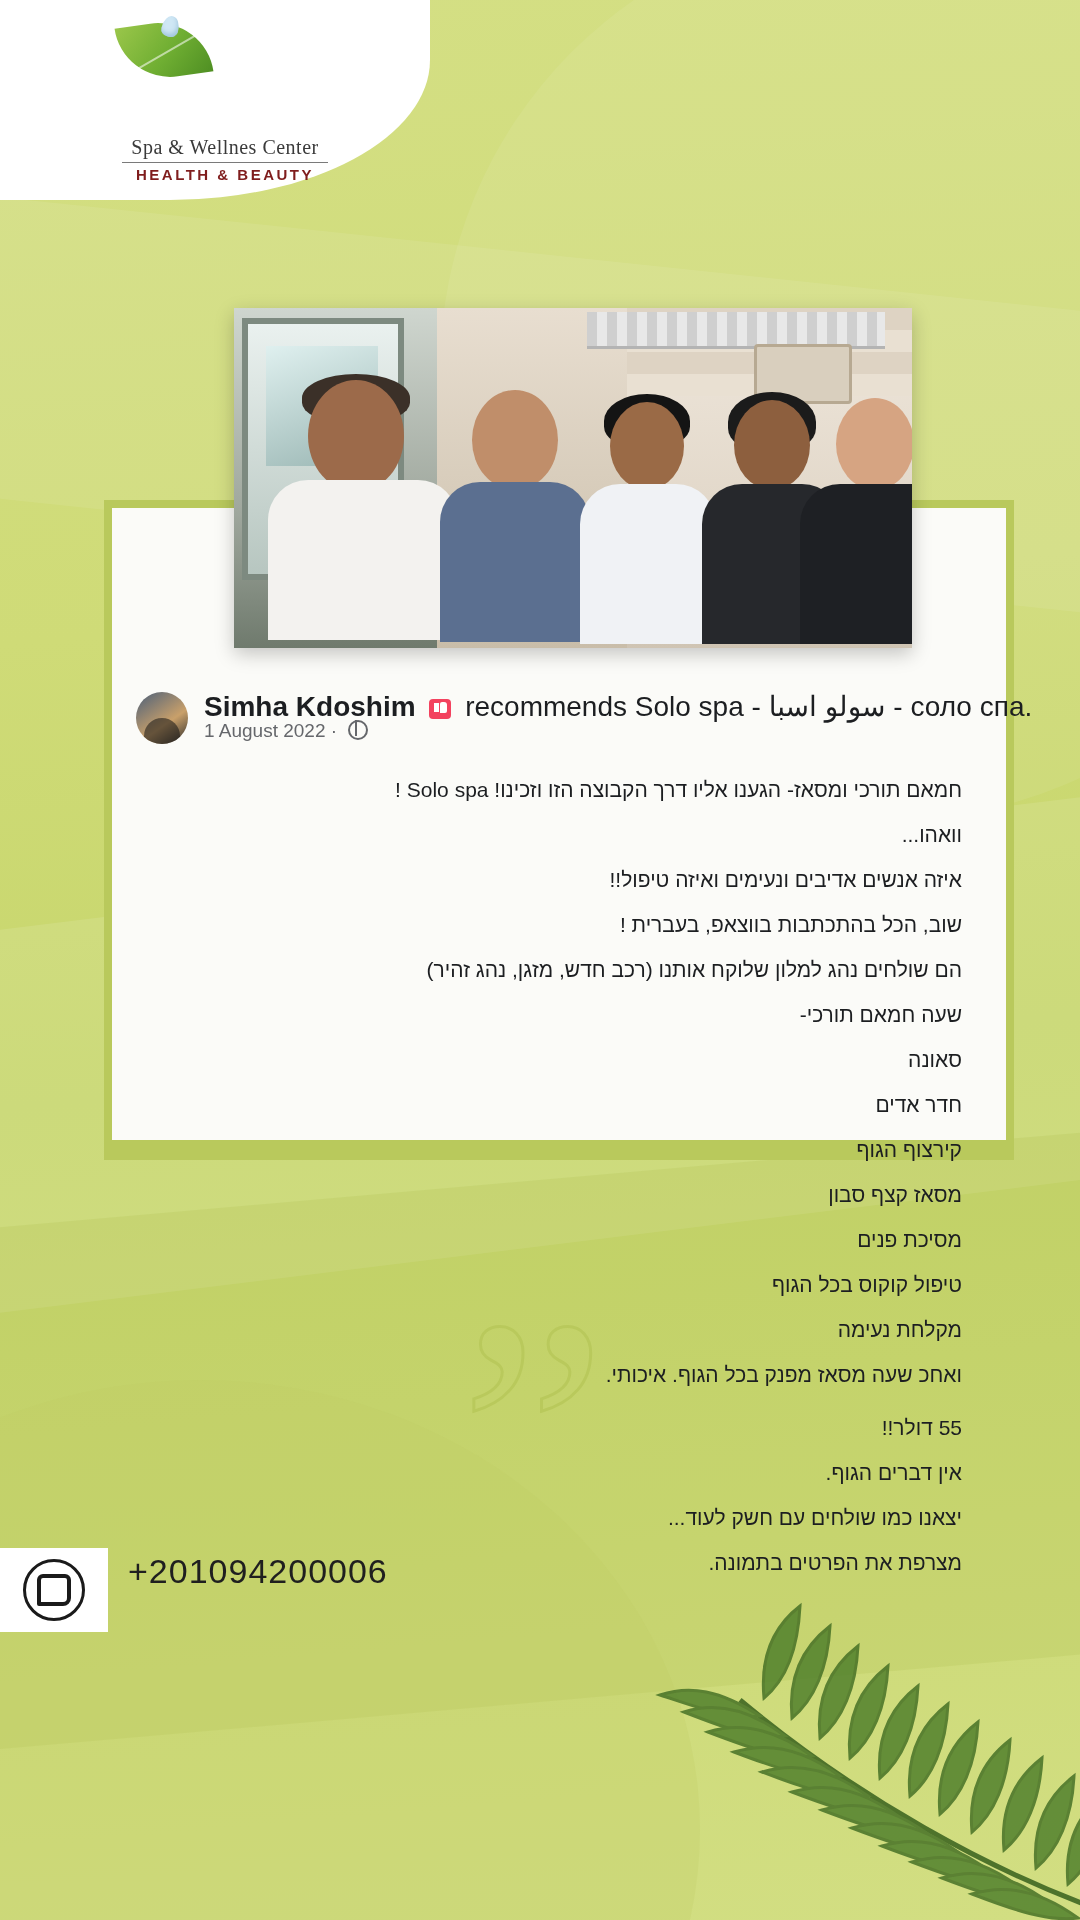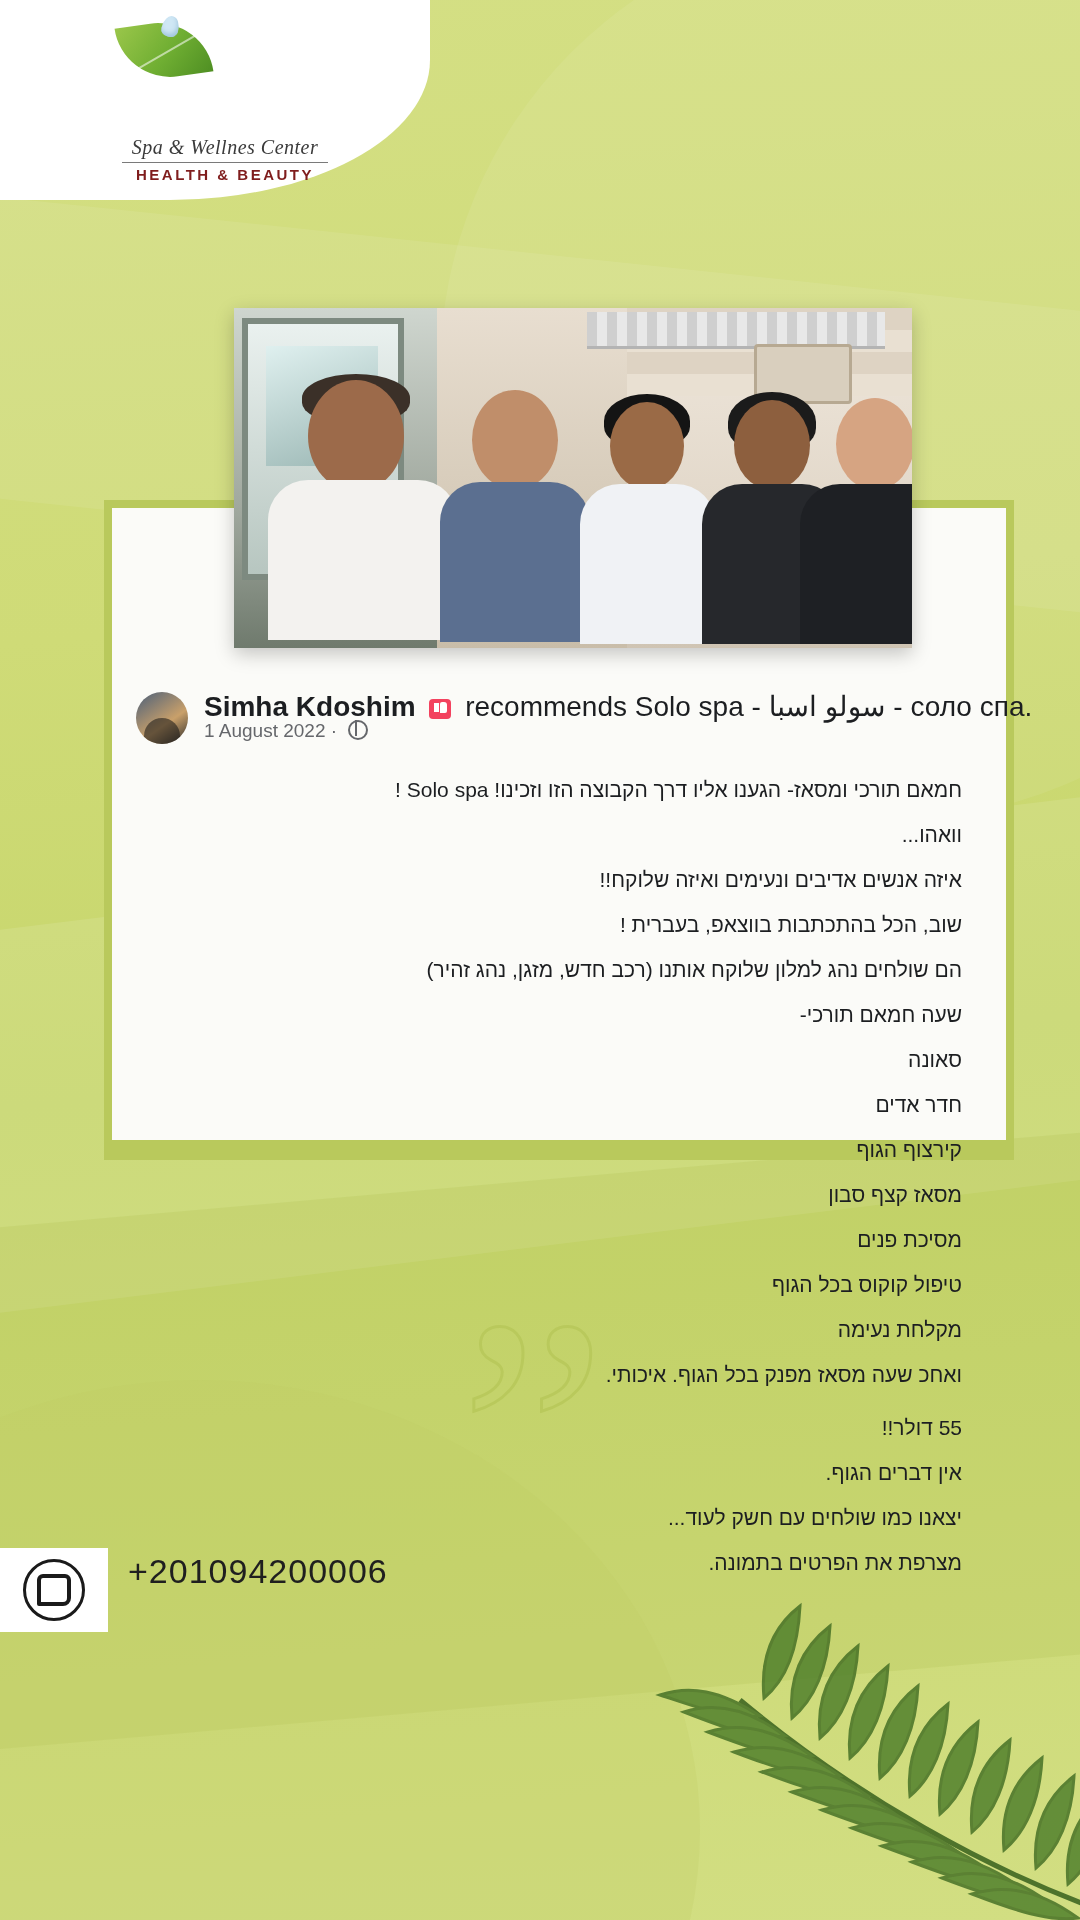--- a/index.html
+++ b/index.html
@@ -139,21 +139,20 @@
     letter-spacing: 2px;
     color: #1d1d1d;
     line-height: 1;
   }
   .logo-sub {
     position: absolute;
     left: 0;
     top: 122px;
     width: 290px;
     font-family: "Liberation Serif", serif;
-    font-style: italic;
     font-size: 20px;
     color: #3a3a3a;
     letter-spacing: 0.5px;
   }
   .logo-rule {
     position: absolute;
     left: 42px;
     top: 148px;
     width: 206px;
     height: 1px;
@@ -511,21 +510,21 @@
   <div class="meta-row">
     <span>1 August 2022</span>
     <span>·</span>
     <span class="globe"></span>
   </div>
 </div>
 
 <div class="post-body">
   <p>חמאם תורכי ומסאז-  הגענו אליו דרך הקבוצה הזו וזכינו! Solo spa !</p>
   <p>וואהו...</p>
-  <p>איזה אנשים אדיבים ונעימים ואיזה שלוקח!!</p>
+  <p>איזה אנשים אדיבים ונעימים ואיזה טיפול!!</p>
   <p>שוב, הכל בהתכתבות בווצאפ, בעברית !</p>
   <p>הם שולחים נהג למלון שלוקח אותנו (רכב חדש, מזגן, נהג זהיר)</p>
   <p>שעה חמאם תורכי-</p>
   <p>סאונה</p>
   <p>חדר אדים</p>
   <p>קירצוף הגוף</p>
   <p>מסאז קצף סבון</p>
   <p>מסיכת פנים</p>
   <p>טיפול קוקוס בכל הגוף</p>
   <p>מקלחת נעימה</p>

